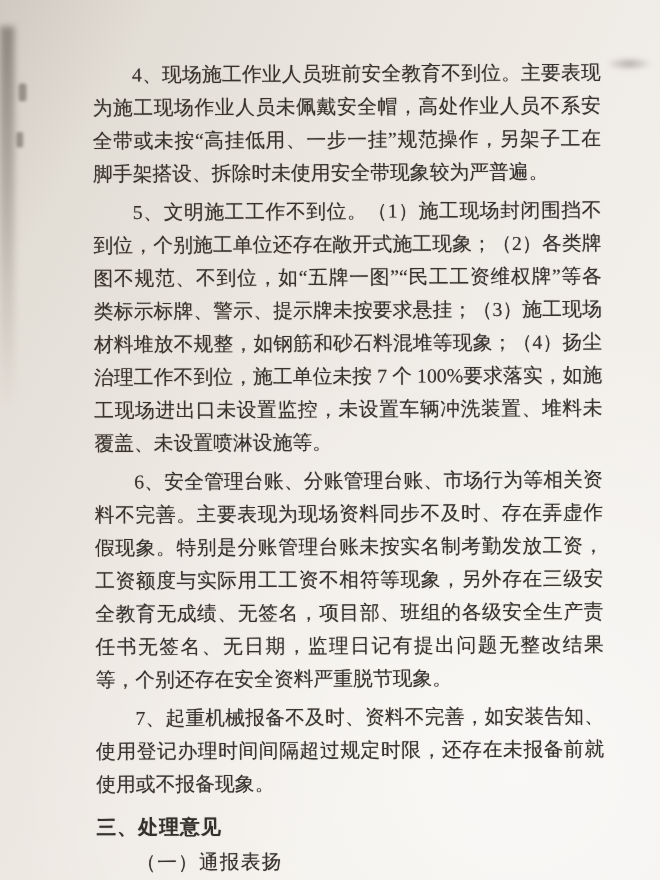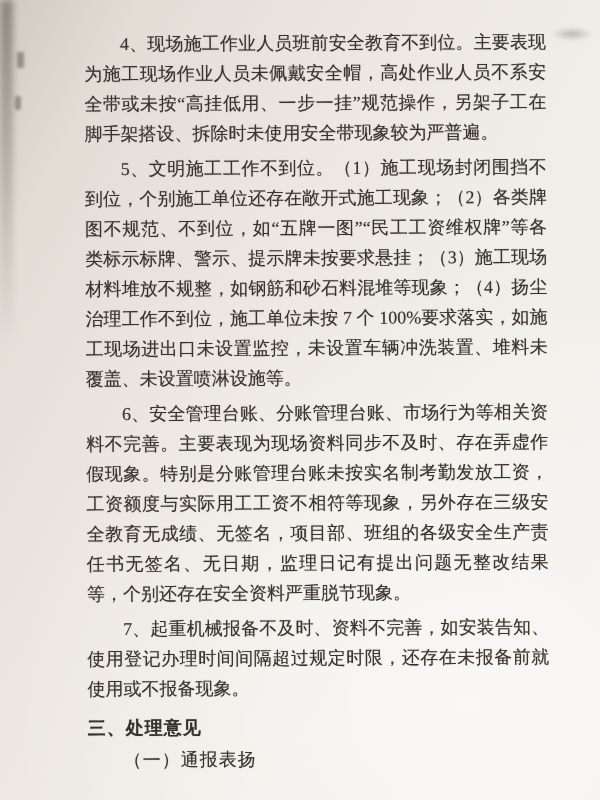--- a/index.html
+++ b/index.html
@@ -13,20 +13,21 @@
     position: relative;
     
     background:
       radial-gradient(140% 95% at 78% 88%, rgba(255,255,255,0.55) 0%, rgba(255,255,255,0) 55%),
       linear-gradient(118deg, #cfc9c1 0%, #e2ddd5 14%, #ece7e0 38%, #f2efea 70%, #f2f0ed 100%);
   }
 
   .photo-surface {
     position: absolute;
     inset: 0;
+    margin-top: 24px;
   }
 
   
   .edge-shadow-left {
     position: absolute;
     left: 0;
     top: 0;
     width: 13px;
     height: 345px;
     background: linear-gradient(180deg,

